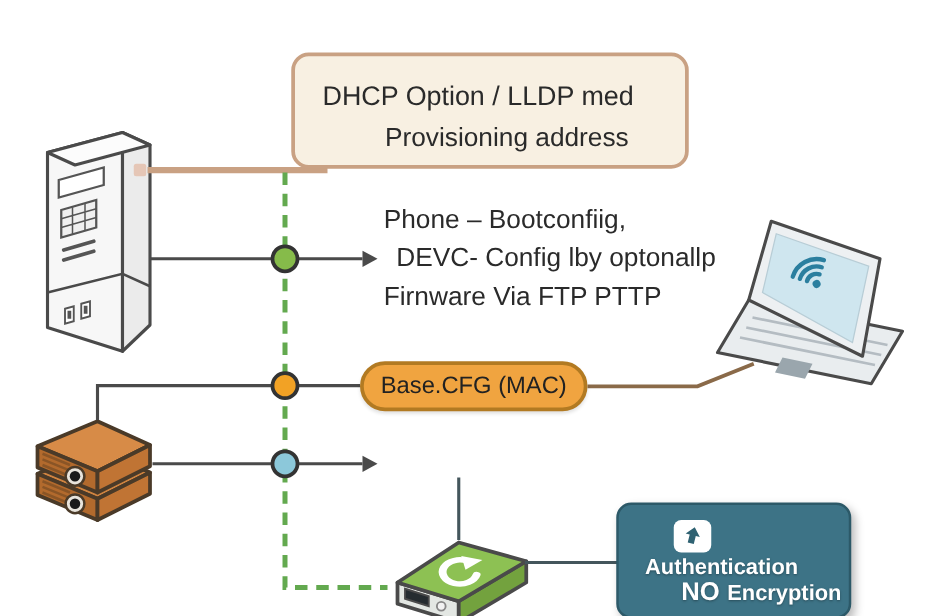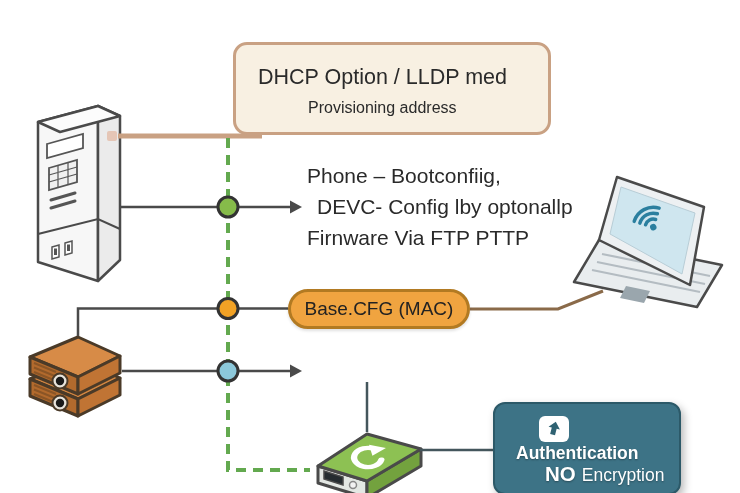--- a/index.html
+++ b/index.html
@@ -18,21 +18,21 @@
   .ah{fill:var(--line-dark,#4a4a4a);}
   .jdot{stroke:#333;stroke-width:3;}
   .jdot.g{fill:var(--dot-green,#86bb4a);}
   .jdot.o{fill:var(--dot-orange,#f2a225);}
   .jdot.b{fill:var(--dot-blue,#8cc8da);}
 
   
   .dhcp-box{left:233px;top:18px;width:318px;height:93px;background:var(--beige-bg,#f8f0e2);
             border:3px solid var(--beige-border,#c9a183);border-radius:14px;}
   .dhcp-l1{position:absolute;left:22px;top:20px;font-size:21.5px;}
-  .dhcp-l2{position:absolute;left:72px;top:54px;font-size:16px;}
+  .dhcp-l2{position:absolute;left:72px;top:54px;font-size:21px;}
 
   
   .note{left:307px;top:136px;width:290px;font-size:21px;line-height:31px;}
   .note .l2{padding-left:10px;}
 
   
   .pill{left:288px;top:265px;width:182px;height:40px;background:var(--pill-bg,#f0a440);
         border:3px solid var(--pill-border,#b27a22);border-radius:21px;
         display:flex;align-items:center;justify-content:center;
         font-size:19px;font-weight:500;color:#222;box-shadow:0 2px 3px rgba(0,0,0,.12);}
@@ -44,21 +44,21 @@
   .auth-box{left:493px;top:378px;width:188px;height:93px;background:var(--teal-bg,#3d7386);
             border:2px solid var(--teal-border,#2c5968);border-radius:12px;
             box-shadow:3px 4px 8px rgba(0,0,0,.28);color:#fff;}
   .auth-icon{position:absolute;left:44px;top:12px;width:30px;height:26px;background:#fff;
              border-radius:6px;display:flex;align-items:center;justify-content:center;}
   .auth-t1{position:absolute;left:21px;top:39px;font-size:17.5px;font-weight:700;
            text-shadow:0 1px 2px rgba(0,0,0,.35);}
   .auth-t2{position:absolute;left:50px;top:58px;display:flex;align-items:baseline;gap:6px;
            text-shadow:0 1px 2px rgba(0,0,0,.35);}
   .auth-t2 .no{font-size:20.5px;font-weight:700;}
-  .auth-t2 .enc{font-size:17.5px;font-weight:400;}
+  .auth-t2 .enc{font-size:17.5px;font-weight:700;}
 </style>
 </head>
 <body>
 
 <div class="canvas">
 
   <svg class="dev" style="left:28px;top:60px;" width="100" height="205" viewBox="0 0 100 205">
     <g stroke="#4a4a4a" stroke-width="2.5" stroke-linejoin="round">
       <polygon points="10,38 70,22 70,197 10,178" fill="#f7f7f7"></polygon>
       <polygon points="70,22 92,32 92,176 70,197" fill="#ebebeb"></polygon>

